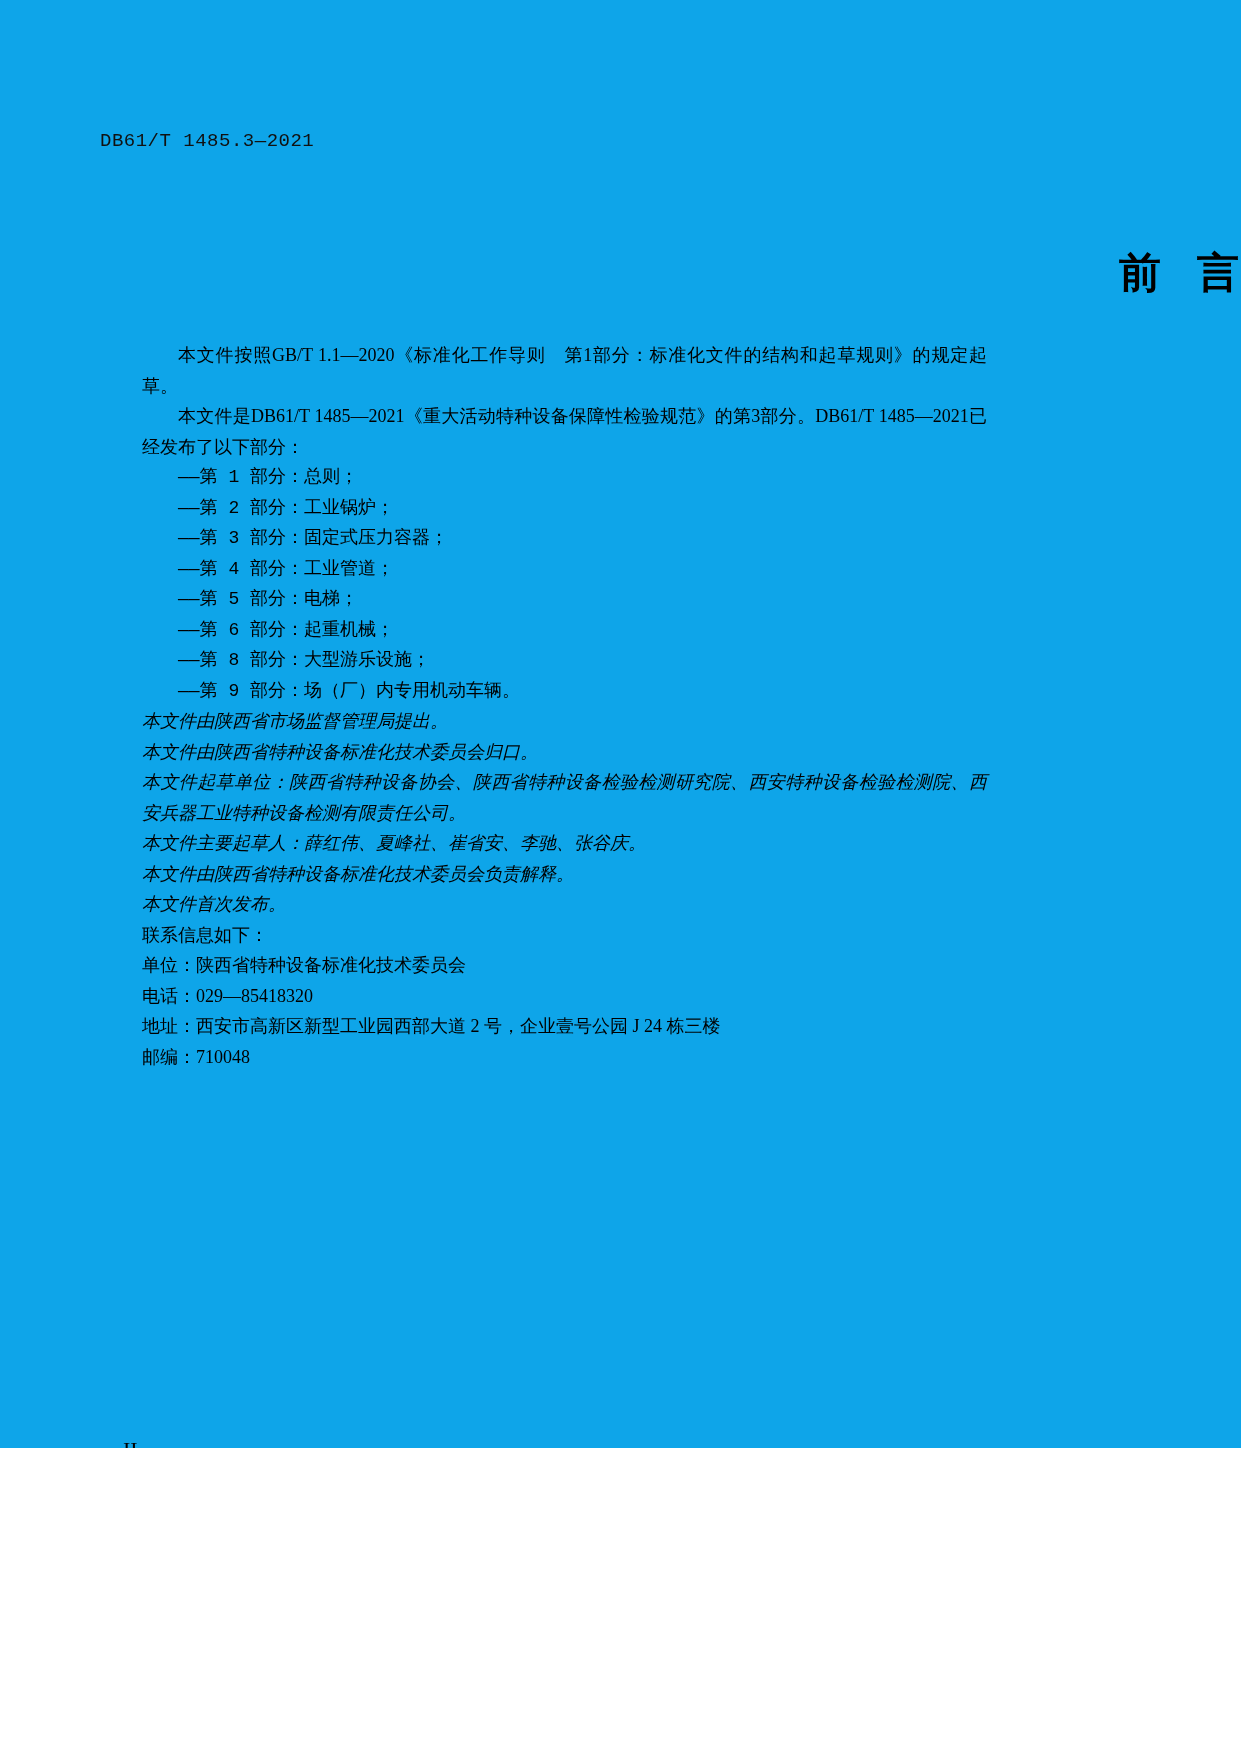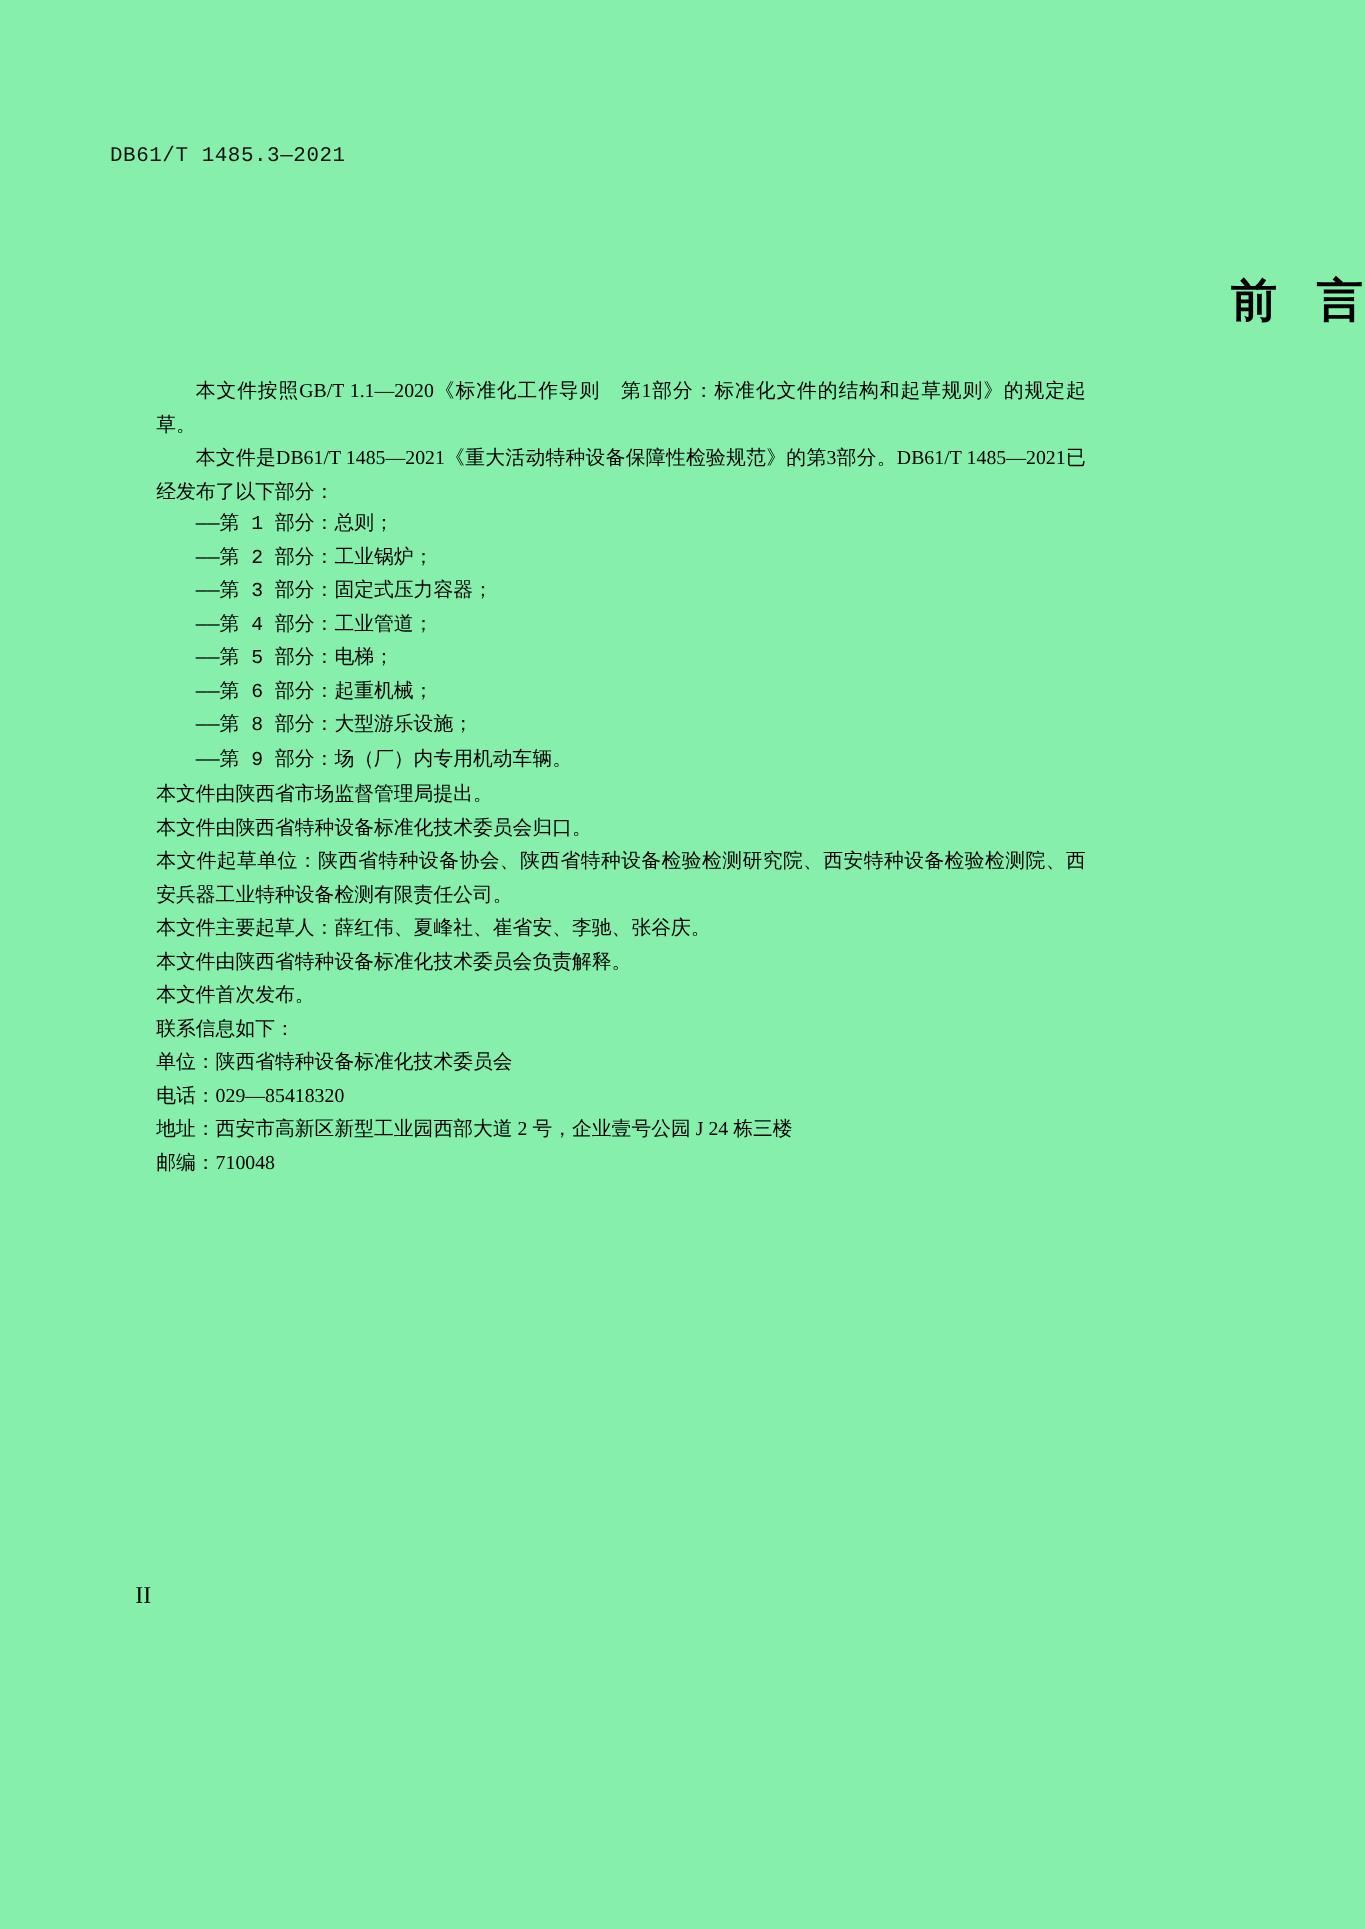--- a/index.html
+++ b/index.html
@@ -3,22 +3,22 @@
 <meta charset="utf-8">
 <style>
   html, body {
     margin: 0;
     padding: 0;
     background: #ffffff;
   }
   .page {
     position: relative;
     width: 1241px;
-    height: 1754px;
-    background: #86efac;
+    height: 1448px;
+    background: #0ea5e9;
     margin: 0 auto;
     font-family: "Liberation Serif", "DejaVu Serif", serif;
     color: #000000;
     overflow: hidden;
   }
   .header-code {
     position: absolute;
     top: 130px;
     left: 100px;
     font-family: "Liberation Mono", "DejaVu Sans Mono", monospace;
@@ -58,20 +58,21 @@
   }
   .dashitem {
     margin: 0;
     text-indent: 0;
     padding-left: 2em;
     font-family: Liberation Mono, monospace;
   }
   .flush {
     margin: 0;
     text-indent: 0;
+    font-style: italic;
   }
   .contact-line {
     margin: 0;
     text-indent: 0;
   }
   .footer-page {
     position: absolute;
     top: 1437px;
     left: 123px;
     font-family: "Liberation Serif", serif;

